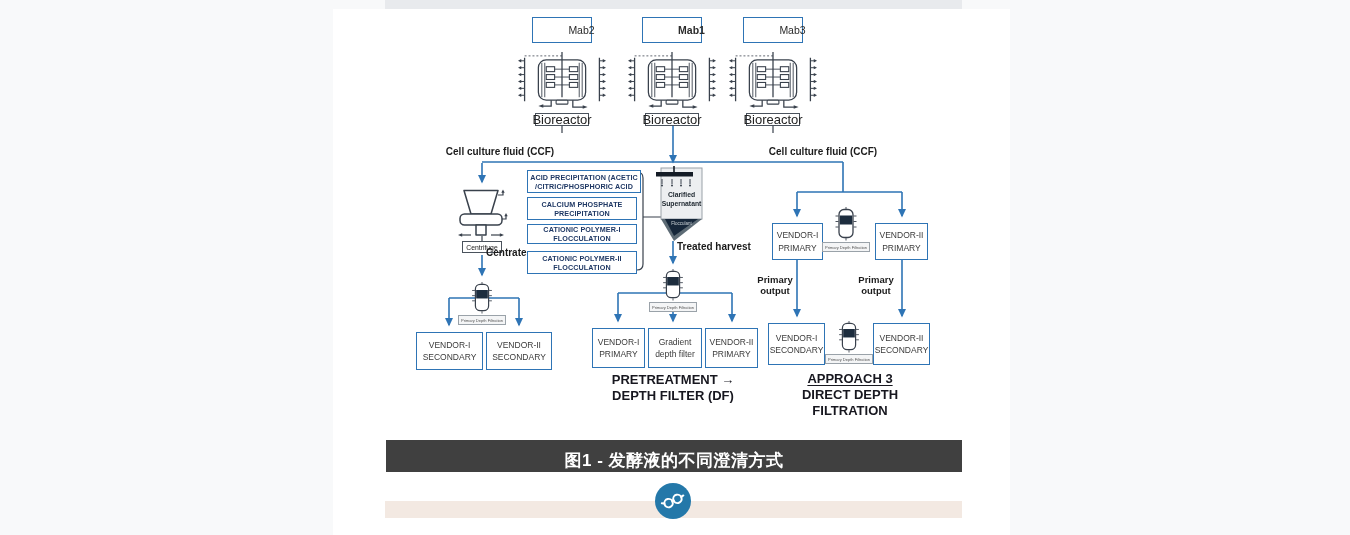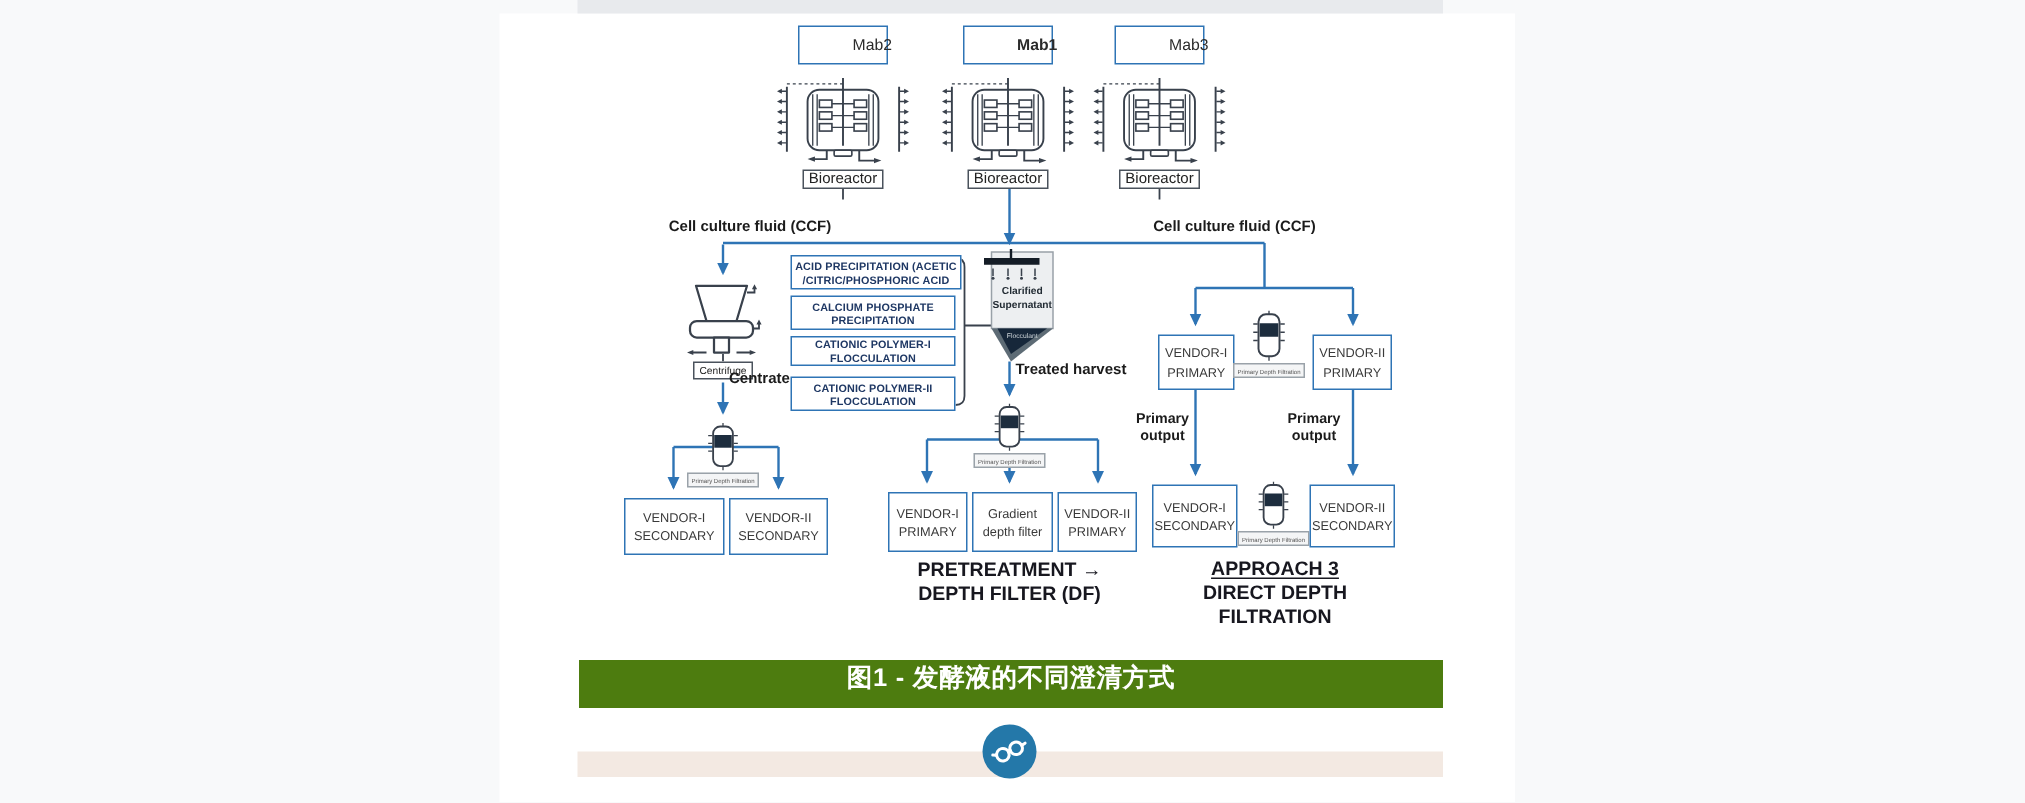--- a/index.html
+++ b/index.html
@@ -8,35 +8,35 @@
   .card{position:absolute;left:333px;top:9px;width:677px;height:526px;background:#ffffff;}
   .topstrip{position:absolute;left:385px;top:0;width:577px;height:9px;background:#e8eaed;}
   .figure{position:absolute;left:385px;top:10px;width:577px;height:462px;background:#ffffff;}
   .lines{position:absolute;left:0;top:0;z-index:0;}
   .icon{position:absolute;z-index:2;overflow:visible;}
   .box{position:absolute;display:flex;flex-direction:column;align-items:center;justify-content:center;
        background:#fff;border:1.6px solid #2e74b5;text-align:center;z-index:2;box-sizing:border-box;}
   .mab{font-size:10.5px;color:#2b2b2b;padding-left:39px;}
   .bold{font-weight:700;}
   .sublab{position:absolute;display:flex;align-items:center;justify-content:center;background:#fff;
-          border:1px solid #4a525c;font-size:10px;color:#222;z-index:2;box-sizing:border-box;}
+          border:1px solid #4a525c;font-size:13px;color:#222;z-index:2;box-sizing:border-box;}
   .pbox{font-size:7.2px;font-weight:700;color:#1f3864;line-height:1.25;letter-spacing:0.1px;}
   .vbox{font-size:8.5px;color:#3a3a3a;line-height:1.45;}
   .lbl{position:absolute;font-weight:700;color:#1b1b1b;z-index:2;}
   .ccf{font-size:10px;text-align:center;width:150px;}
   .small10{font-size:10px;white-space:nowrap;}
   .pout{font-size:9.5px;line-height:1.2;text-align:center;width:48px;}
   .tanktext{position:absolute;z-index:2;text-align:center;font-weight:700;}
   .fcap{position:absolute;display:flex;align-items:center;justify-content:center;background:#f4f5f6;
         border:1px solid #9aa2a9;font-size:4px;color:#555;z-index:2;white-space:nowrap;box-sizing:border-box;}
   .approach{position:absolute;text-align:center;color:#17171f;z-index:2;}
   .approach .t{font-size:13px;font-weight:700;text-decoration:underline;text-underline-offset:2px;line-height:16px;}
   .approach .l{font-size:13px;font-weight:700;line-height:16px;}
-  .caption{position:absolute;left:1px;top:430px;width:576px;height:32px;background:#4d7c0f;color:#fff;
-           display:flex;align-items:flex-start;justify-content:center;font-size:17px;font-weight:700;
+  .caption{position:absolute;left:1px;top:430px;width:576px;height:32px;background:#404040;color:#fff;
+           display:flex;align-items:flex-end;justify-content:center;font-size:17px;font-weight:700;
            letter-spacing:0.5px;z-index:3;}
   .divbar{position:absolute;left:385px;top:501px;width:577px;height:17px;background:#f3e9e2;}
   .circlebtn{position:absolute;left:655px;top:483px;width:36px;height:36px;border-radius:50%;
              background:#2478a9;display:flex;align-items:center;justify-content:center;cursor:pointer;z-index:4;}
 </style>
 </head>
 <body>
 
 <div class="stage">
   <div class="card"></div>

